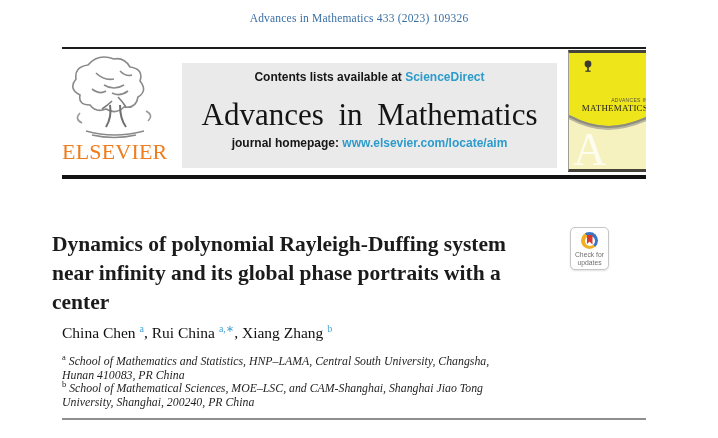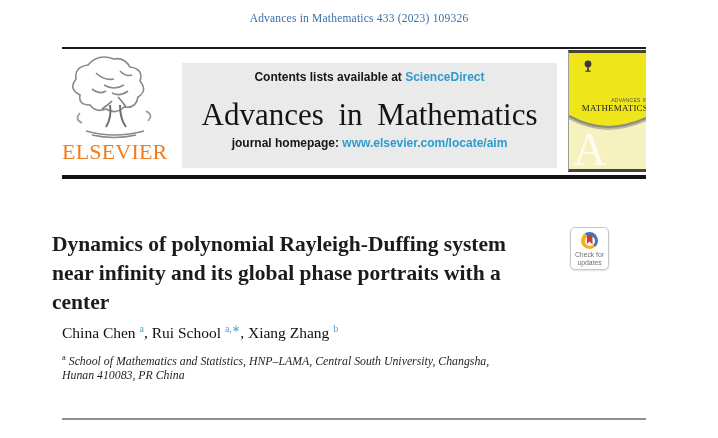--- a/index.html
+++ b/index.html
@@ -126,21 +126,22 @@
     <div class="cm-circle">
       <div class="cm-inner"></div>
       <div class="cm-bookmark"></div>
     </div>
     <div class="badge-text">
       <span>Check for</span><br>
       <span>updates</span>
     </div>
   </div>
 
-  <div class="authors" id="authors"><span>China Chen </span><sup>a</sup>, <span>Rui School </span><sup>a,∗</sup>, <span>Xiang Zhang </span><sup>b</sup></div>
+  <div class="authors" id="authors"><span>China Chen </span><sup>a</sup>, <span>Rui China </span><sup>a,∗</sup>, <span>Xiang Zhang </span><sup>b</sup></div>
 
   <div class="affils" id="affils">
       <div><sup>a</sup><span> School of Mathematics and Statistics, HNP–LAMA, Central South University, Changsha, Hunan 410083, PR China</span></div>
+      <div><sup>b</sup><span> School of Mathematical Sciences, MOE–LSC, and CAM-Shanghai, Shanghai Jiao Tong University, Shanghai, 200240, PR China</span></div>
     </div>
 
   <div class="bottom-rule"></div>
 
 </div>
 
 </body></html>

